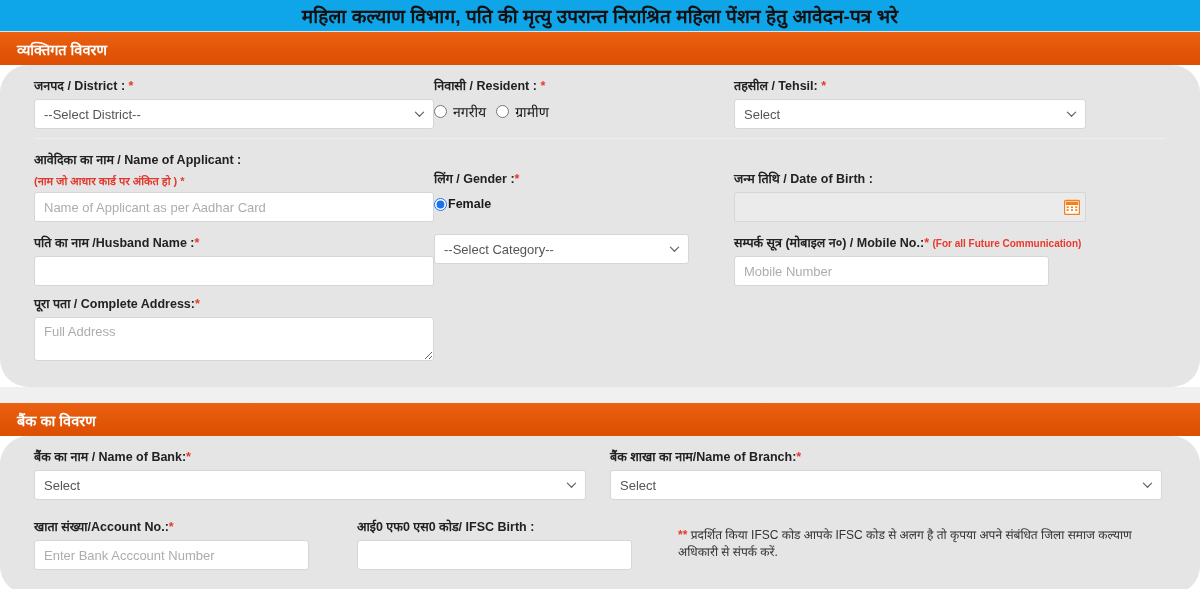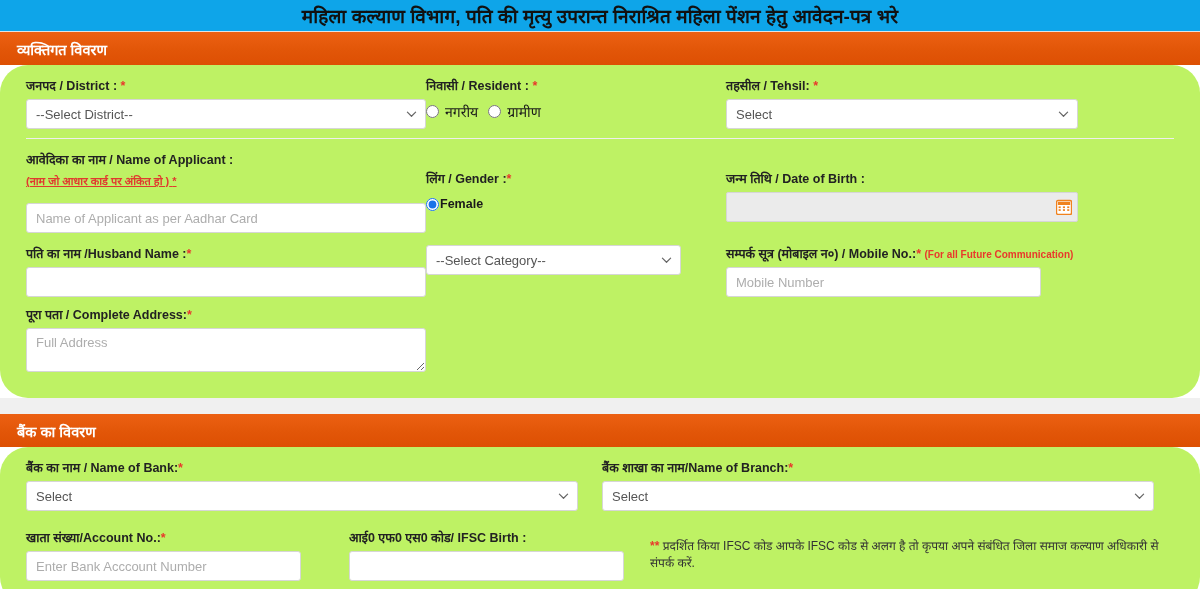--- a/index.html
+++ b/index.html
@@ -36,21 +36,21 @@
     align-items: center;
     padding-left: 17px;
   }
   .section-header-text {
     color: #ffffff;
     font-size: 14.5px;
     font-weight: bold;
     white-space: nowrap;
   }
 
-  .section-body { background: #bef264; padding: 0 26px; border-radius: 28px; }
+  .section-body { background: #e5e5e5; padding: 0 34px; border-radius: 28px; }
 
   .gap { height: 16px; background: #f0f0f0; }
 
   
   .row { display: flex; width: 100%; }
   .col-a { width: 400px; flex: 0 0 400px; }
   .col-b { width: 300px; flex: 0 0 300px; }
   .col-c { width: 352px; flex: 0 0 352px; }
 
   .divider {
@@ -67,23 +67,22 @@
     font-weight: bold;
     color: #222222;
     margin-bottom: 5px;
     white-space: nowrap;
   }
   .sub-label {
     display: block;
     font-size: 11px;
     font-weight: bold;
     color: #e03a2f;
-    margin-bottom: 15px;
+    margin-bottom: 4px;
     white-space: nowrap;
-    text-decoration: underline;
   }
   .req { color: #e8392c; font-weight: bold; }
   .note-inline {
     color: #e8392c;
     font-size: 10px;
     font-weight: bold;
   }
 
   
   .txt, .sel, .tarea {
@@ -172,20 +171,21 @@
   .bank-spacer { flex: 1 1 auto; }
 
   .acct-col { width: 275px; flex: 0 0 275px; }
   .ifsc-col { width: 275px; flex: 0 0 275px; margin-left: 48px; }
 
   .ifsc-note {
     font-size: 12px;
     color: #333333;
     padding-top: 27px;
     line-height: 1.4;
+    margin-left: 20px;
   }
   .ifsc-note .stars { color: #e8392c; font-weight: bold; }
 </style>
 </head>
 <body>
 
 <div class="page-title-bar">
   <div class="page-title">महिला कल्याण विभाग, पति की मृत्यु उपरान्त निराश्रित महिला पेंशन हेतु आवेदन-पत्र भरे</div>
 </div>
 

